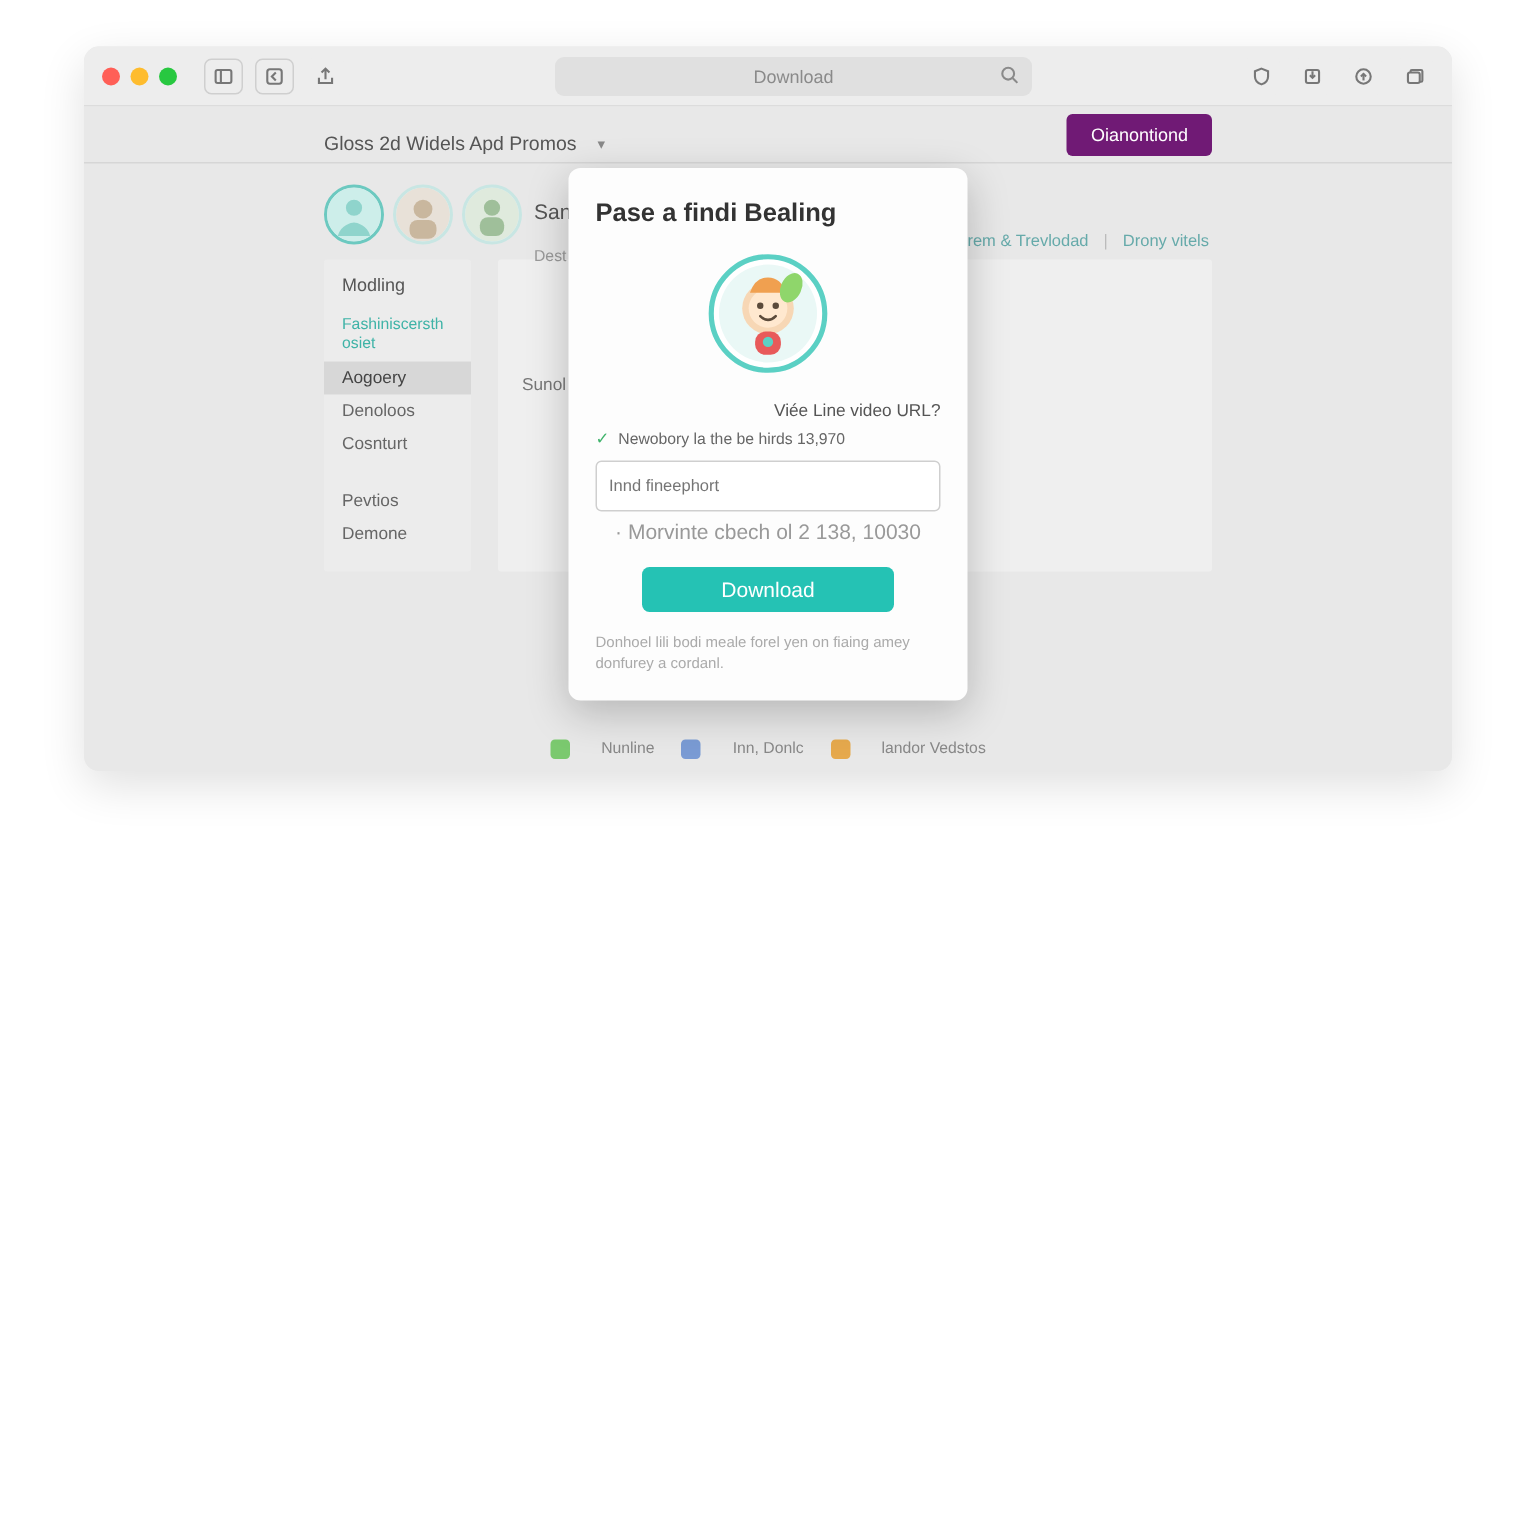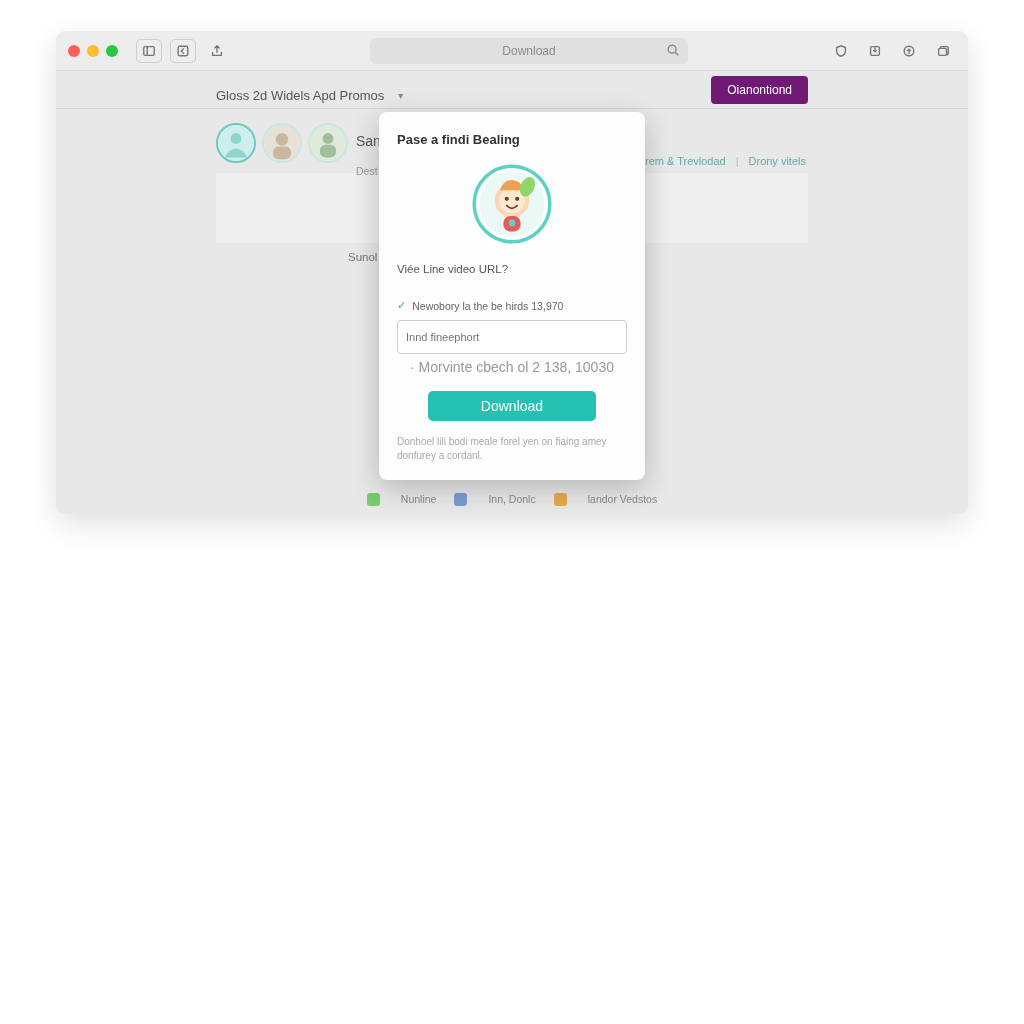--- a/index.html
+++ b/index.html
@@ -75,23 +75,23 @@
   }
   .footer .fi { display:flex; align-items:center; gap:21px;}
   .footer .sq { width:13px; height:13px; border-radius:3px; }
 
   
   .modal {
     position:absolute; left:323px; top:3px; width:266px; background:#fdfdfd;
     border-radius:8px; box-shadow: 0 8px 28px rgba(0,0,0,0.22); padding:20px 18px 18px 18px;
     z-index:50;
   }
-  .modal h3 { font-size:13px; font-weight:600; color:#333; margin-bottom:14px;}
+  .modal h3 { font-size:17px; font-weight:600; color:#333; margin-bottom:14px;}
   .mascot { width:86px; height:86px; margin:4px auto 16px auto; display:block;}
-  .modal .lbl { font-size:11.5px; color:#555; margin-bottom:24px;}
+  .modal .lbl { font-size:11.5px; color:#555; margin-bottom:6px;text-align:right;}
   .modal .chk { font-size:10.5px; color:#666; display:flex; align-items:center; gap:6px; margin-bottom:8px;}
   .modal .chk .tick { color:#3fb36b; font-size:11px;}
   .modal input {
     width:100%; height:34px; border:1px solid #cfcfcf; border-radius:4px; padding:0 8px;
     font-size:11px; color:#777; outline:none; background:#fff;
   }
   .modal .hint { font-size:14px; color:#999; text-align:center; margin-top:5px;}
   .modal .dlbtn {
     display:block; margin:16px auto 14px auto; width:168px; height:30px; border:none;
     background:#25c2b4; color:#fff; font-size:14px; font-weight:500; border-radius:5px; cursor:pointer;
@@ -210,20 +210,30 @@
       </div>
     </div>
 
     <div class="meta-row">
       <span>rem &amp; Trevlodad</span>
       <span class="sep">|</span>
       <span>Drony vitels</span>
     </div>
 
     <div class="cols">
+      <div class="sidebar">
+        <div class="sb-head">Modling</div>
+        <div class="sb-item teal">Fashiniscersth osiet</div>
+        <div class="sb-item active">Aogoery</div>
+        <div class="sb-item">Denoloos</div>
+        <div class="sb-item">Cosnturt</div>
+        <div class="sb-gap"></div>
+        <div class="sb-item">Pevtios</div>
+        <div class="sb-item">Demone</div>
+      </div>
       <div class="content"></div>
     </div>
 
     <div class="sunat">Sunol</div>
 
     <div class="modal">
       <h3>Pase a findi Bealing</h3>
       <svg class="mascot" viewBox="0 0 100 100">
         <circle cx="50" cy="50" r="44" fill="#fff" stroke="#5bd0c4" stroke-width="4"></circle>
         <circle cx="50" cy="50" r="38" fill="#eaf8f6"></circle>

